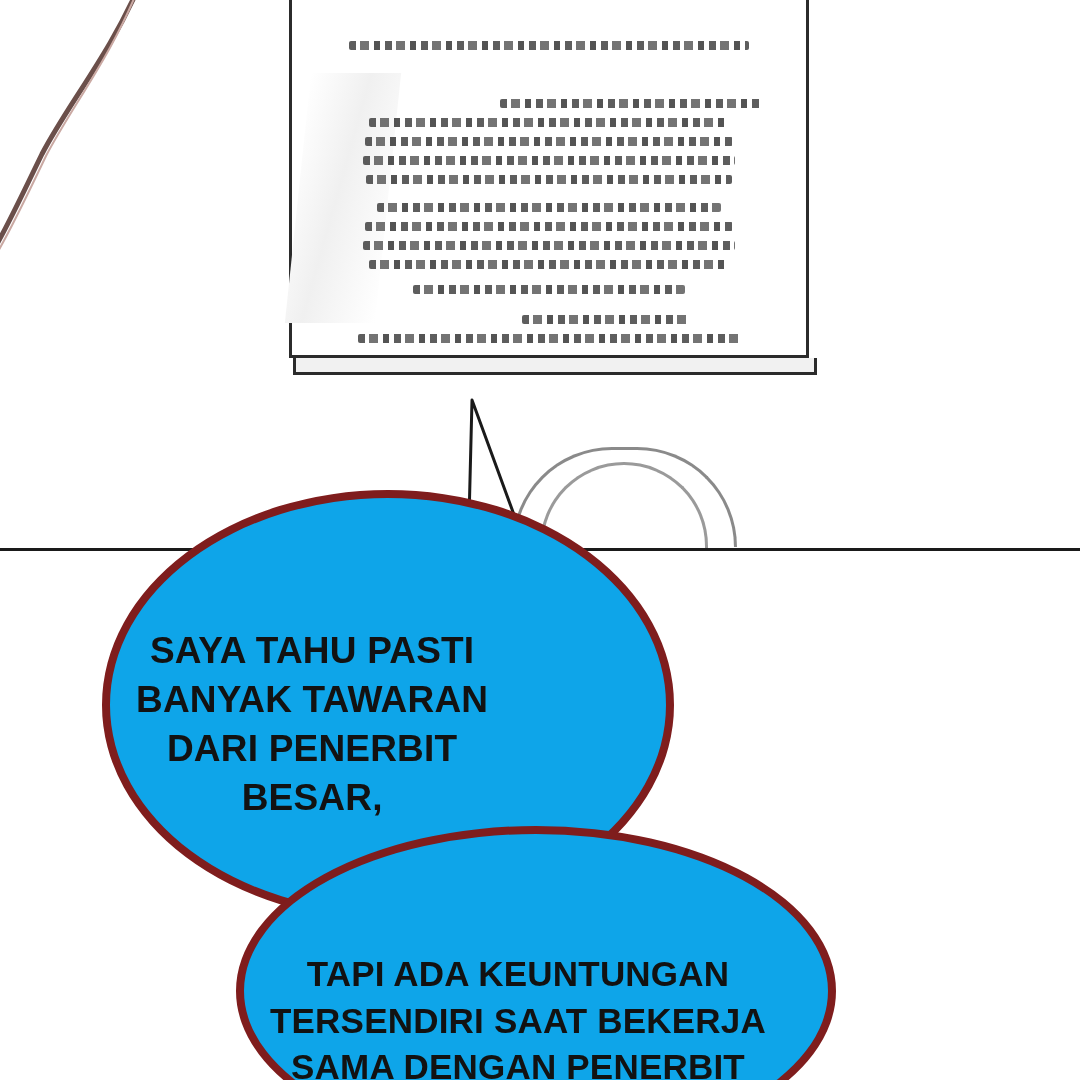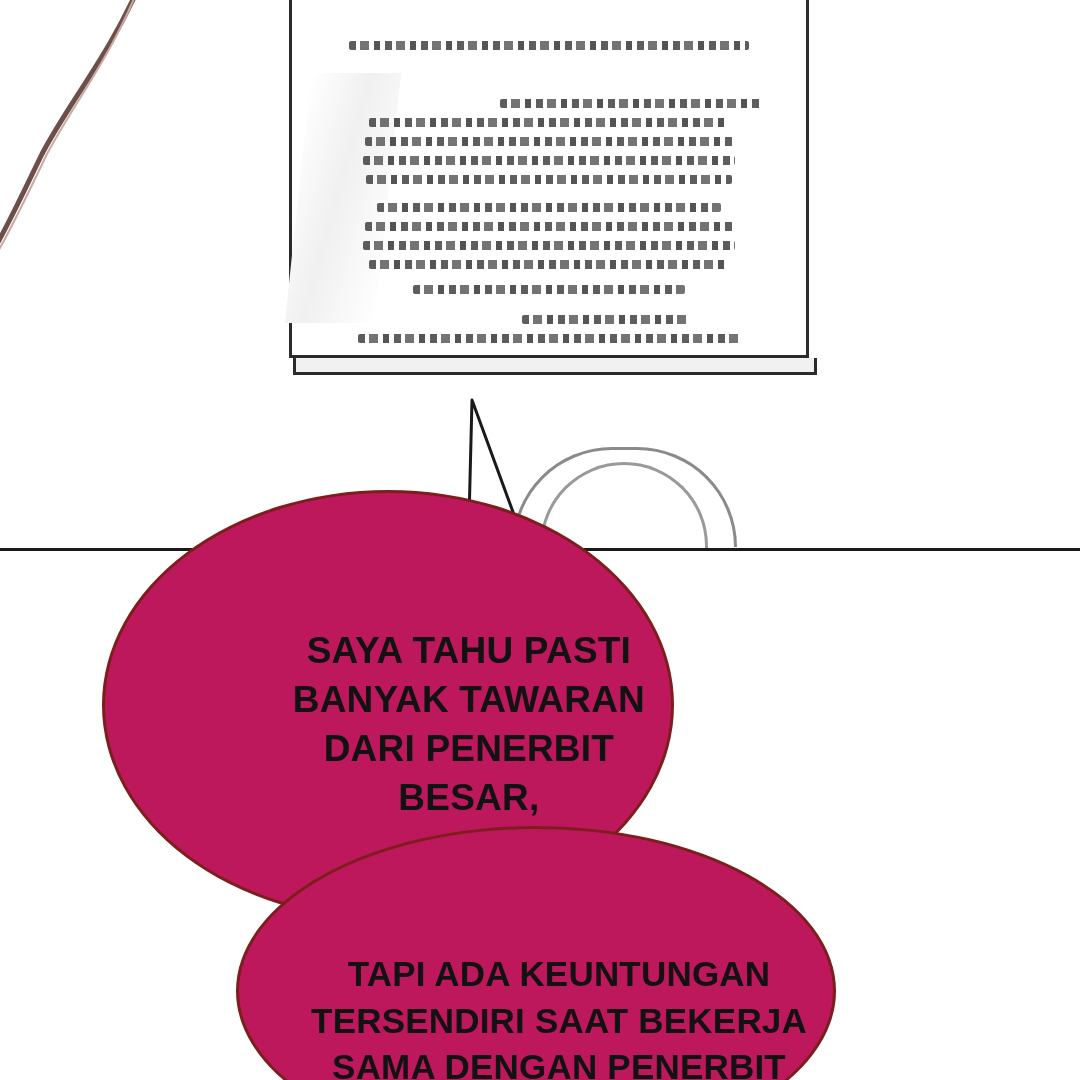--- a/index.html
+++ b/index.html
@@ -124,27 +124,27 @@
     height: 86px;
     border: 3px solid #9a9a9a;
     border-bottom: none;
     border-radius: 90px 90px 0 0;
     box-sizing: border-box;
   }
 
   
   .balloon {
     position: absolute;
-    background: #be185d;
-    border: 3px solid #7f1d1d;
+    background: #0ea5e9;
+    border: 8px solid #7f1d1d;
     border-radius: 50%;
     box-sizing: border-box;
     display: flex;
     align-items: center;
-    justify-content: flex-end;
+    justify-content: flex-start;
     z-index: 5;
   }
   .balloon-1 {
     left: 102px;
     top: 490px;
     width: 572px;
     height: 430px;
   }
   .balloon-2 {
     left: 236px;

